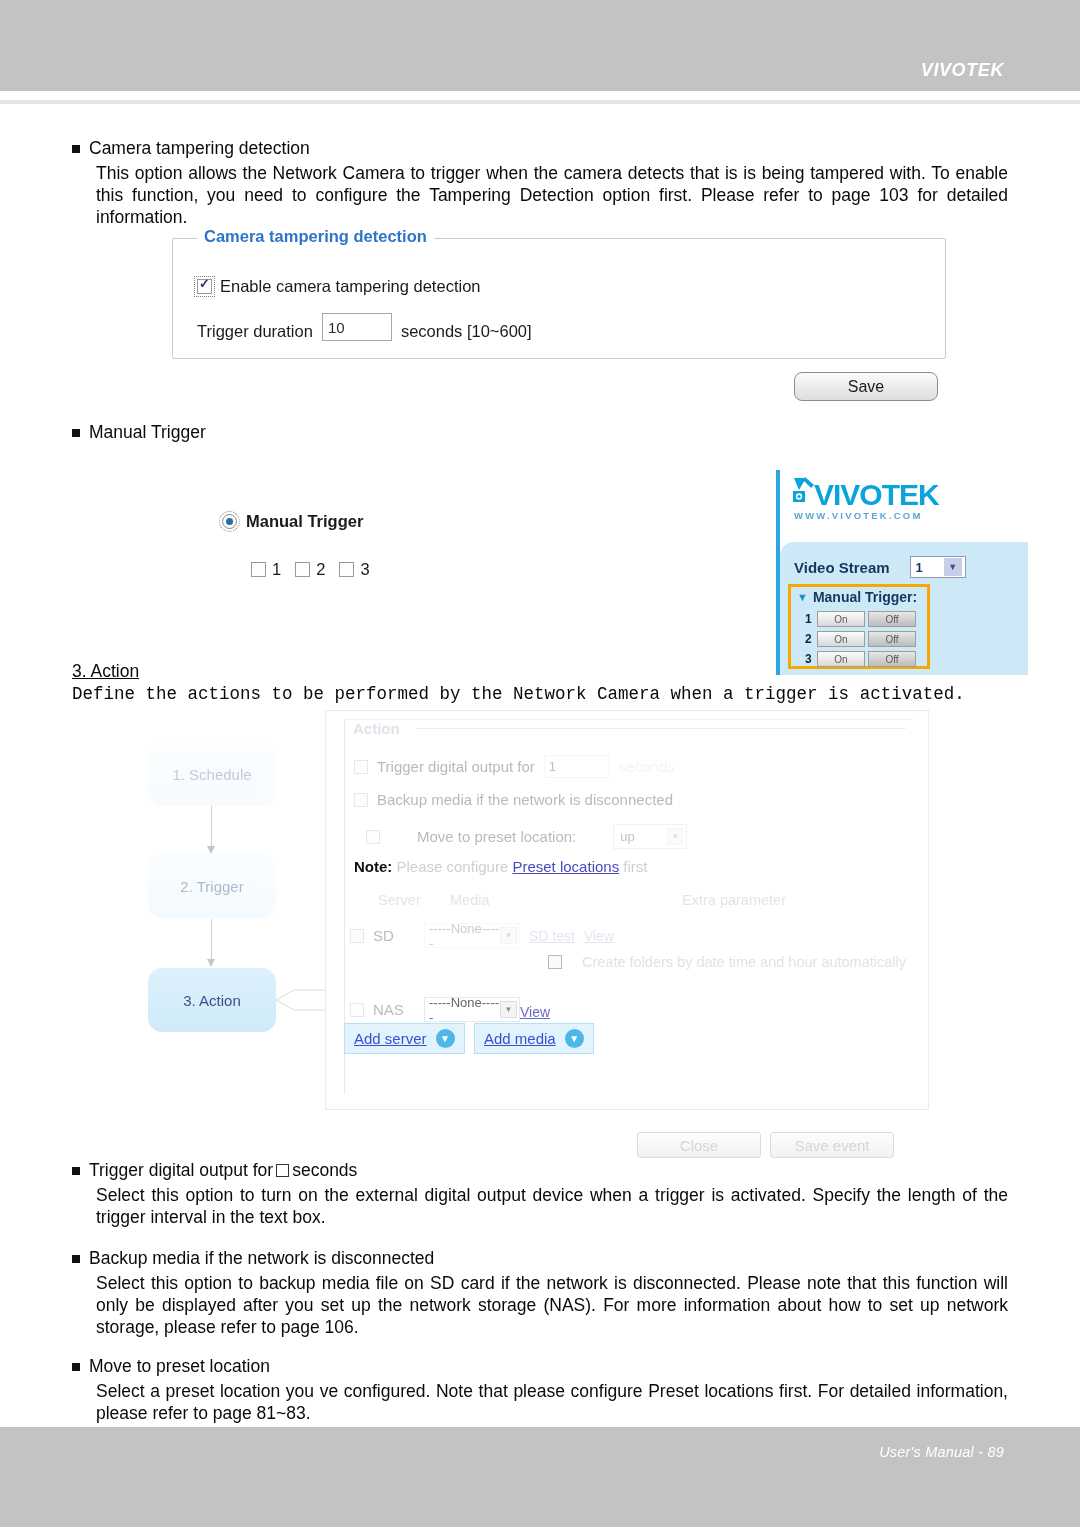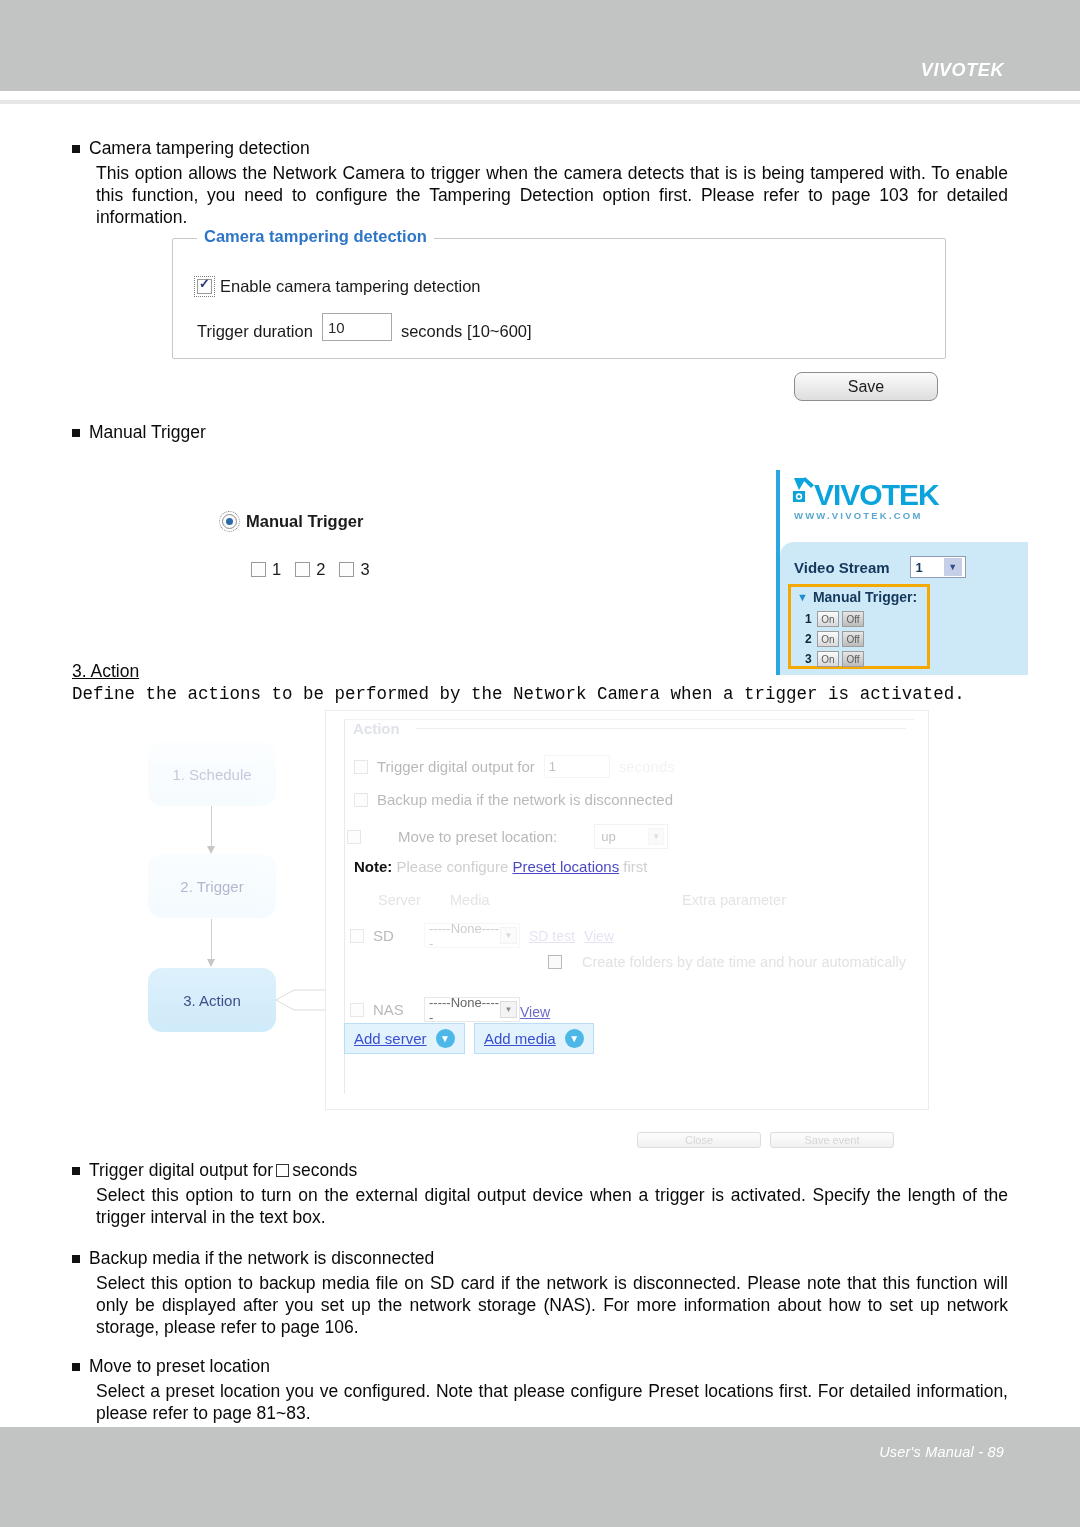--- a/index.html
+++ b/index.html
@@ -171,21 +171,21 @@
     font-size: 14px; color: #14375c; font-weight: bold;
     display: flex; align-items: center; gap: 5px;
   }
   #viv-mt-title .cv { color: #1f8fd0; font-size: 11px; }
   .viv-mt-row {
     position: absolute; left: 14px;
     display: flex; align-items: center; gap: 3px;
   }
   .viv-mt-row .num { font-size: 12px; font-weight: bold; color: #11223a; width: 9px; }
   .viv-btn {
-    width: 22px; height: 16px; border: 1px solid #9d9d9d;
+    width: 48px; height: 16px; border: 1px solid #9d9d9d;
     background: linear-gradient(#fcfcfc, #d8d8d8);
     font-size: 10px; color: #5b5b5b; display: flex;
     align-items: center; justify-content: center;
   }
   .viv-btn.off { background: linear-gradient(#e7e7e7, #bcbcbc); }
 
   
   #action-shot {
     position: absolute; left: 325px; top: 710px; width: 604px; height: 400px;
     background: #ffffff; border: 1px solid #ececec;
@@ -268,24 +268,24 @@
     font-size: 15px; color: #3a4fd0; text-decoration: underline;
   }
   .addbtn .dn {
     width: 19px; height: 19px; border-radius: 50%; background: #4db8e8;
     display: flex; align-items: center; justify-content: center;
     color: #fff; font-size: 10px;
   }
   #add-server-btn { left: 344px; top: 1023px; }
   #add-media-btn { left: 474px; top: 1023px; }
   .footbtn {
-    position: absolute; width: 124px; height: 16px;
+    position: absolute; width: 124px; height: 26px;
     border: 1px solid #dcdcdc; border-radius: 3px;
     background: linear-gradient(#fdfdfd, #f1f1f1);
-    font-size: 11px; color: #d6d6d6; cursor: pointer;
+    font-size: 15px; color: #d6d6d6; cursor: pointer;
     font-family: "Liberation Sans", sans-serif;
   }
   #close-btn { left: 637px; top: 1132px; }
   #save-event-btn { left: 770px; top: 1132px; }
 
   
   .flownode {
     position: absolute; width: 128px; height: 64px; border-radius: 14px;
     display: flex; align-items: center; justify-content: center;
     font-size: 15px; color: #3d4f8a;
@@ -449,21 +449,21 @@
     <span>Trigger digital output for</span>
     <span class="act-input">1</span>
     <span class="faded2">seconds</span>
   </div>
 
   <div class="act-row faded" style="left:28px; top:80px;">
     <span class="chk-sm"></span>
     <span>Backup media if the network is disconnected</span>
   </div>
 
-  <div class="act-row faded" style="left:21px; top:113px;gap:37px;">
+  <div class="act-row faded" style="left:40px; top:113px;gap:37px;">
     <span class="chk-sm"></span>
     <span>Move to preset location:</span>
     <span class="act-select">
       <span>up</span>
       <span class="arr">▼</span>
     </span>
   </div>
 
   <div id="note-row">
     <span class="nlabel">Note:</span>

